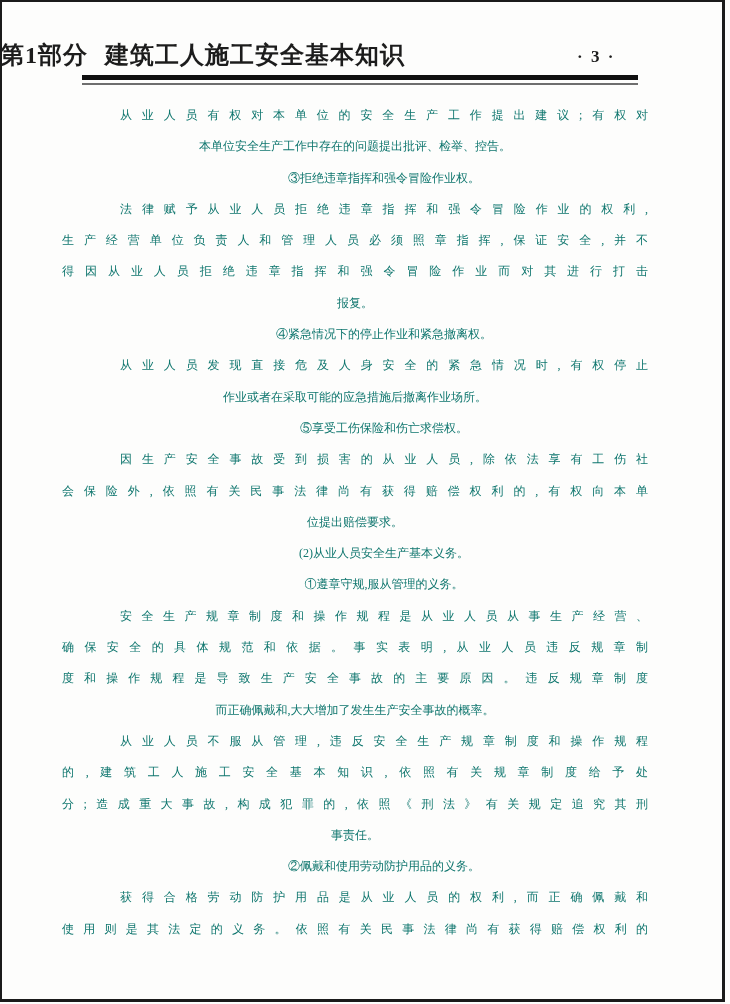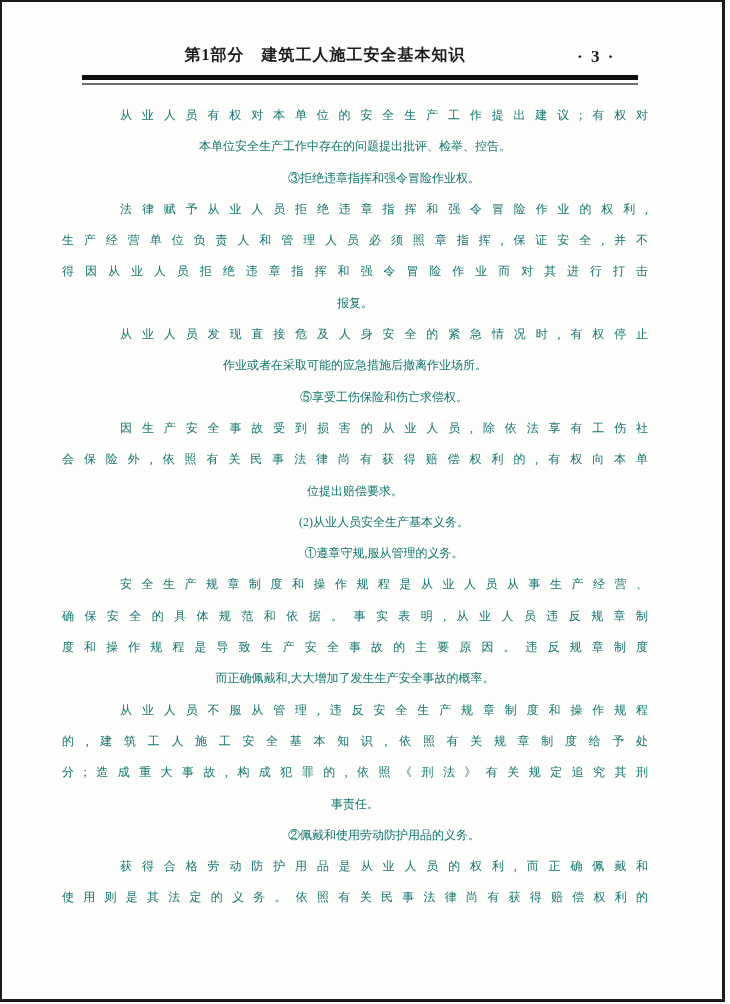--- a/index.html
+++ b/index.html
@@ -28,23 +28,22 @@
     border-right-width: 3px;
     border-bottom-width: 3px;
     pointer-events: none;
   }
   
   .page-header {
     position: absolute;
     top: 44px;
     left: 0;
     width: 650px;
-    text-align: center;
     font-weight: 700;
-    font-size: 16px;
+    font-size: 24px;
     line-height: 22px;
     color: #1c1c1c;
     letter-spacing: 1px;
     white-space: nowrap;
   }
   .page-header .sect {
     margin-right: 17px;
   }
   .folio {
     position: absolute;
@@ -116,20 +115,21 @@
   </div>
 
   <div class="body-text" id="body-text">
       <div class="line indent full">从业人员有权对本单位的安全生产工作提出建议;有权对</div>
       <div class="line">本单位安全生产工作中存在的问题提出批评、检举、控告。</div>
       <div class="line indent">③拒绝违章指挥和强令冒险作业权。</div>
       <div class="line indent full">法律赋予从业人员拒绝违章指挥和强令冒险作业的权利,</div>
       <div class="line full">生产经营单位负责人和管理人员必须照章指挥,保证安全,并不</div>
       <div class="line full">得因从业人员拒绝违章指挥和强令冒险作业而对其进行打击</div>
       <div class="line">报复。</div>
+      <div class="line indent">④紧急情况下的停止作业和紧急撤离权。</div>
       <div class="line indent full">从业人员发现直接危及人身安全的紧急情况时,有权停止</div>
       <div class="line">作业或者在采取可能的应急措施后撤离作业场所。</div>
       <div class="line indent">⑤享受工伤保险和伤亡求偿权。</div>
       <div class="line indent full">因生产安全事故受到损害的从业人员,除依法享有工伤社</div>
       <div class="line full">会保险外,依照有关民事法律尚有获得赔偿权利的,有权向本单</div>
       <div class="line">位提出赔偿要求。</div>
       <div class="line indent">(2)从业人员安全生产基本义务。</div>
       <div class="line indent">①遵章守规,服从管理的义务。</div>
       <div class="line indent full">安全生产规章制度和操作规程是从业人员从事生产经营、</div>
       <div class="line full">确保安全的具体规范和依据。事实表明,从业人员违反规章制</div>

